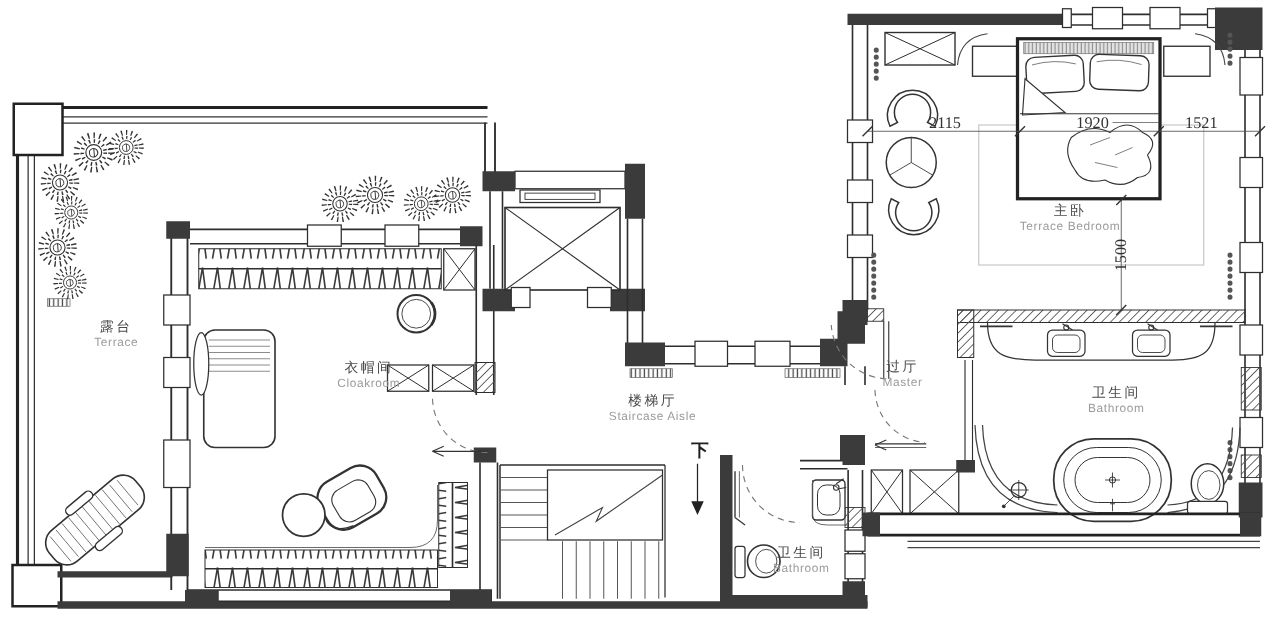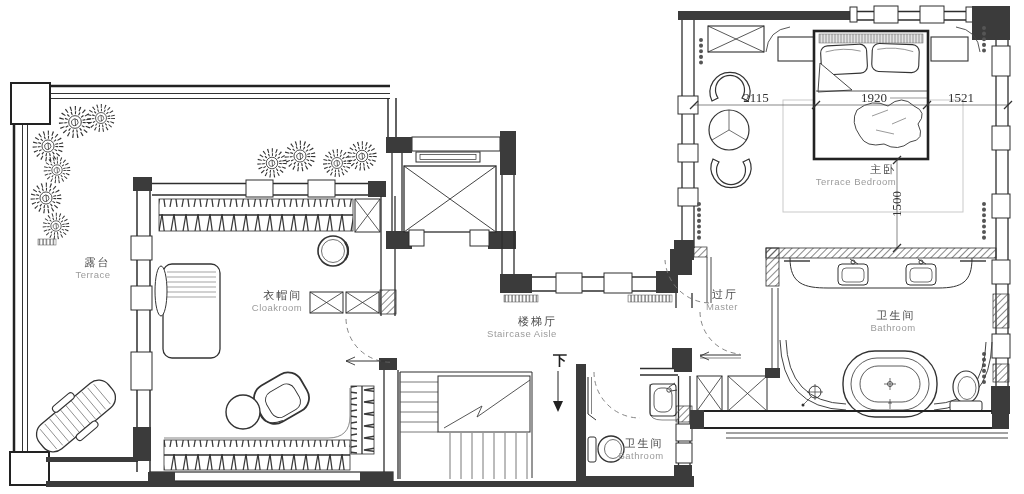--- a/index.html
+++ b/index.html
@@ -1,19 +1,19 @@
 <!DOCTYPE html>
 <html><head>
 <meta charset="utf-8">
 <style>
   html,body{margin:0;padding:0;background:#fff;}
   .stage{position:relative;width:1024px;height:494px;background:#ffffff;overflow:hidden;
          font-family:"Liberation Sans",sans-serif;}
   .stage svg{position:absolute;left:0;top:0;}
-  .room-label{position:absolute;transform:translate(-50%,-50%);text-align:right;line-height:1.2;pointer-events:none;}
+  .room-label{position:absolute;transform:translate(-50%,-50%);text-align:center;line-height:1.2;pointer-events:none;}
   .room-label .zh{font-size:11px;color:#4a4a4a;letter-spacing:2px;white-space:nowrap;}
   .room-label .en{font-size:9.5px;color:#9b9b9b;letter-spacing:.5px;white-space:nowrap;}
   .dim{position:absolute;transform:translate(-50%,-50%);font-family:"Liberation Serif",serif;
        font-size:13px;color:#333;white-space:nowrap;}
   .dim.vertical{transform:translate(-50%,-50%) rotate(-90deg);}
   .stair-dir{position:absolute;transform:translate(-50%,-50%);font-size:14px;color:#1e1e1e;font-weight:bold;}
 </style>
 </head>
 <body>
 
@@ -378,21 +378,21 @@
   <rect x="992" y="410" width="17" height="19" fill="#3b3b3b"></rect>
   <line x1="726" y1="433" x2="1008" y2="433" stroke="#444" stroke-width="1"></line>
   <line x1="726" y1="438" x2="1008" y2="438" stroke="#444" stroke-width="1"></line>
 </g>
 </svg>
 
 <div class="room-label" style="left:93px;top:268px">
   <div class="zh">露台</div>
   <div class="en">Terrace</div>
 </div>
-<div class="room-label" style="left:277px;top:301px">
+<div class="room-label" style="left:295px;top:301px">
   <div class="zh">衣帽间</div>
   <div class="en">Cloakroom</div>
 </div>
 <div class="room-label" style="left:522px;top:327px">
   <div class="zh">楼梯厅</div>
   <div class="en">Staircase Aisle</div>
 </div>
 <div class="room-label" style="left:722px;top:300px">
   <div class="zh">过厅</div>
   <div class="en">Master</div>

